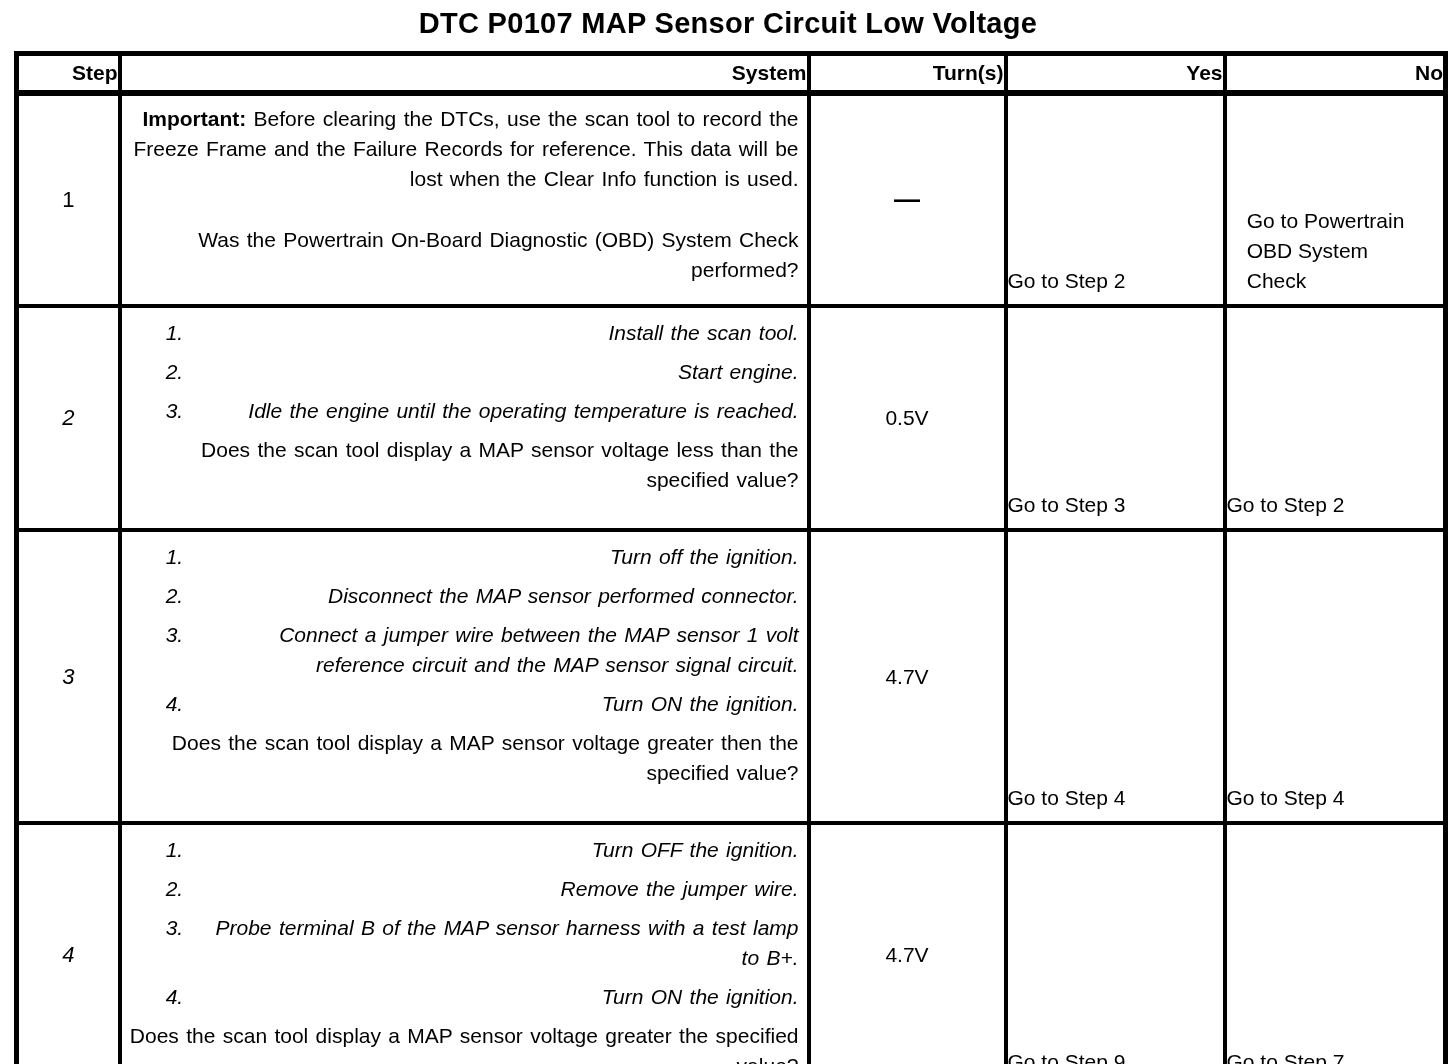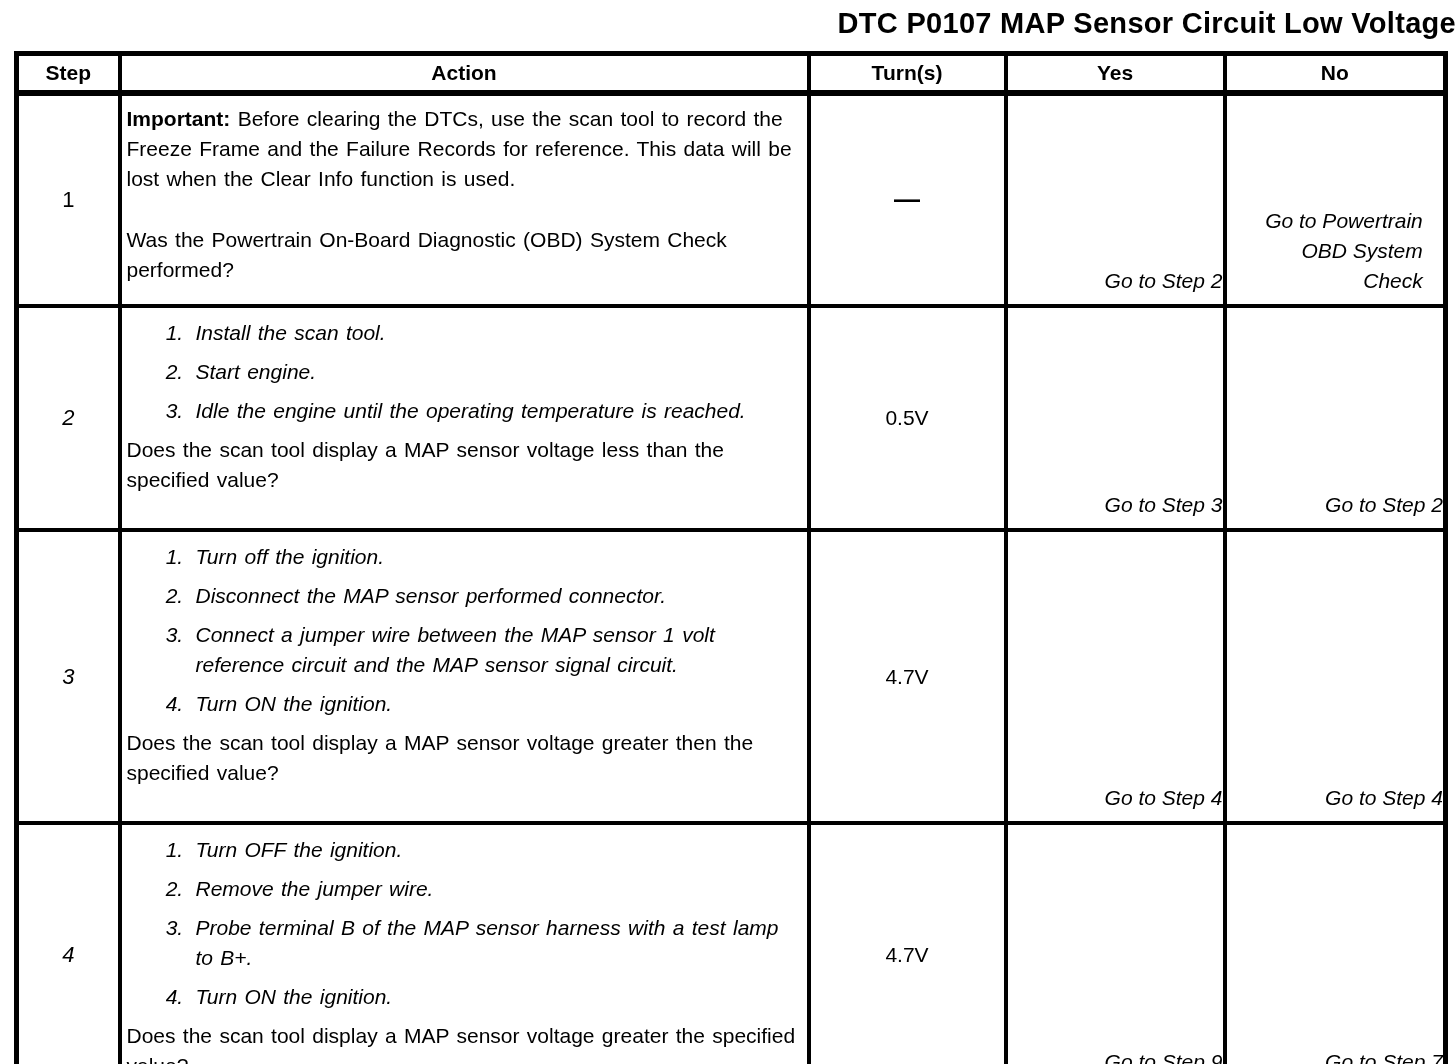--- a/index.html
+++ b/index.html
@@ -4,46 +4,47 @@
 <style>
   html,body{margin:0;padding:0;background:#fff;}
   body{
     width:1456px;height:1064px;
     font-family:"Liberation Sans",sans-serif;
     color:#000;
     -webkit-font-smoothing:antialiased;
   }
   .title{
     margin:7px 0 11px 0;
-    text-align:right;
+    text-align:center;
     font-size:29px;
     font-weight:bold;
     letter-spacing:0.3px;
   }
   table.dtc{
     margin-left:14px;
     width:1429px;
     table-layout:fixed;
     border-collapse:collapse;
     border:5px solid #000;
   }
   th,td{border:4px solid #000;}
   thead th{
     border-bottom:6px solid #000;
     height:34px;
     font-size:21px;
     font-weight:bold;
-    text-align:center;
+    text-align:right;
     padding:0;
   }
   tbody td{
     font-size:21px;
     line-height:30px;
     vertical-align:top;
     padding:0;
+    text-align:right;
   }
   tr.r1 td{height:196px;}
   tr.r2 td{height:208px;}
   tr.r3 td{height:277px;}
   tr.r4 td{height:246px;}
   td.step-cell{
     text-align:center;
     vertical-align:middle;
     font-size:22px;
   }
@@ -63,44 +64,43 @@
   ol.steps li{
     margin-bottom:9px;
     padding-left:5px;
   }
   td.value-cell{
     text-align:center;
     vertical-align:middle;
   }
   .dash{font-weight:bold;font-size:26px;}
   td.yes-cell,td.no-cell{
-    text-align:right;
+    text-align:left;
     vertical-align:bottom;
     padding-bottom:8px;
-    font-style:italic;
   }
   .no-narrow{max-width:176px;margin:0 auto;}
 </style>
 </head>
 <body>
 
 <h1 class="title">DTC P0107 MAP Sensor Circuit Low Voltage</h1>
 
 <table class="dtc">
   <colgroup>
     <col style="width:103px">
     <col style="width:689px">
     <col style="width:197px">
     <col style="width:219px">
     <col style="width:221px">
   </colgroup>
   <thead>
     <tr>
       <th>Step</th>
-      <th>Action</th>
+      <th>System</th>
       <th>Turn(s)</th>
       <th>Yes</th>
       <th>No</th>
     </tr>
   </thead>
   <tbody>
 
     <tr class="r1">
       <td class="step-cell">1</td>
       <td class="action-cell">

